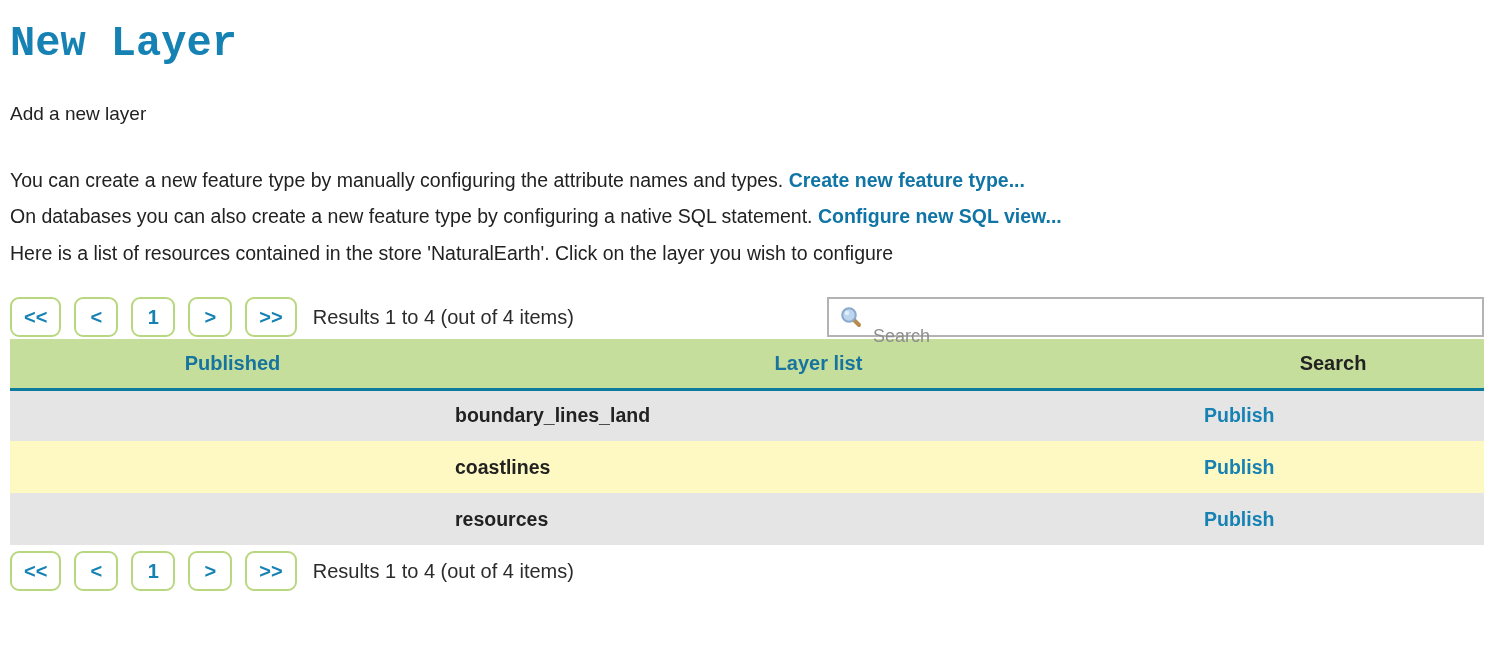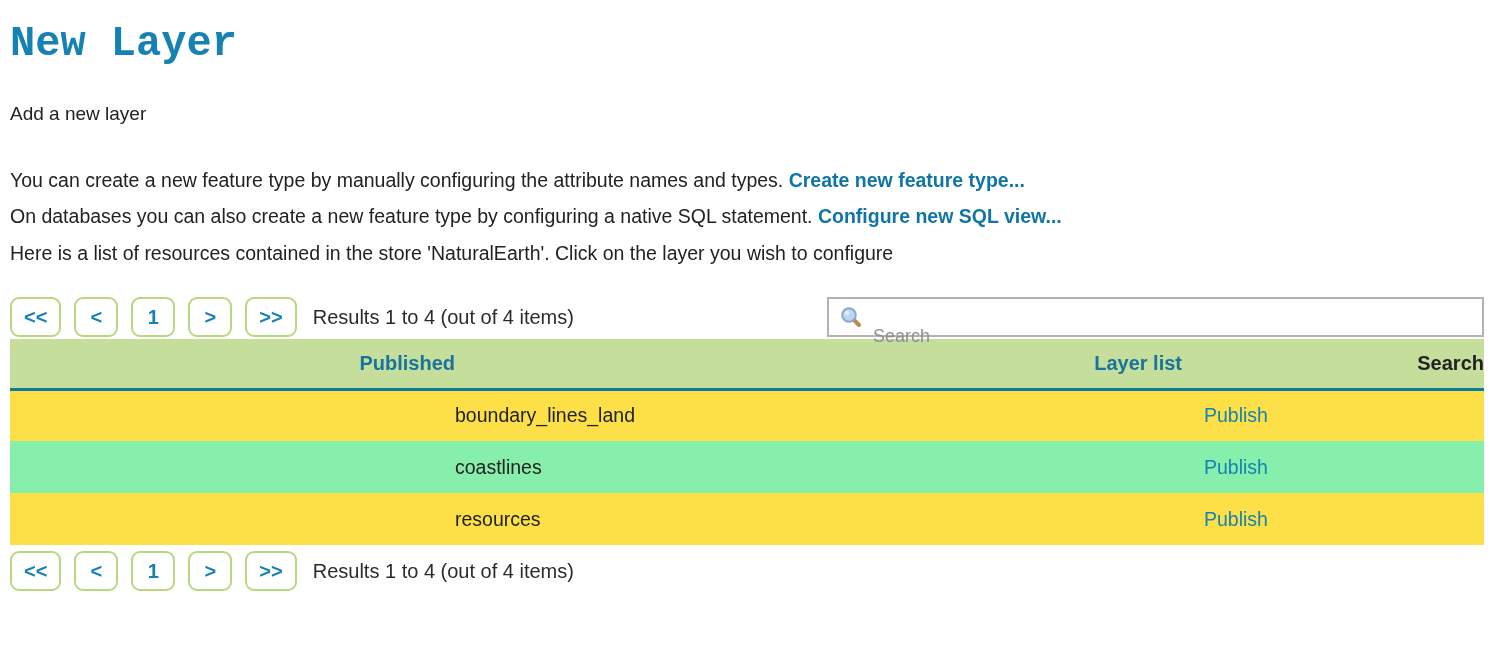--- a/index.html
+++ b/index.html
@@ -97,36 +97,36 @@
     width: 100%;
     border-collapse: collapse;
     table-layout: fixed;
   }
   table.layer-table thead tr {
     background: #c6de9b;
     height: 50px;
     border-bottom: 3px solid #0c7b9d;
   }
   table.layer-table th {
-    text-align: right;
+    text-align: center;
     font-size: 20px;
-    padding: 0;
+    padding: 11px;
   }
   th.col-published a, th.col-layername a {
     color: #16749e;
     font-weight: bold;
     text-decoration: none;
     cursor: pointer;
   }
   th.col-action { color: #222222; font-weight: bold; }
   th.col-published { padding-left: 8px; }
 
   table.layer-table tbody tr { height: 52px; }
-  table.layer-table tbody tr.odd  { background: #fde047; }
-  table.layer-table tbody tr.even { background: #86efac; }
+  table.layer-table tbody tr.odd  { background: #e5e5e5; font-weight: bold; }
+  table.layer-table tbody tr.even { background: #fef9c3; font-weight: bold; }
   table.layer-table td {
     font-size: 19.5px;
     color: #222222;
     padding: 0;
     vertical-align: middle;
   }
   td.cell-published { padding-left: 8px; }
   td.cell-action a {
     color: #1682b4;
     text-decoration: none;

